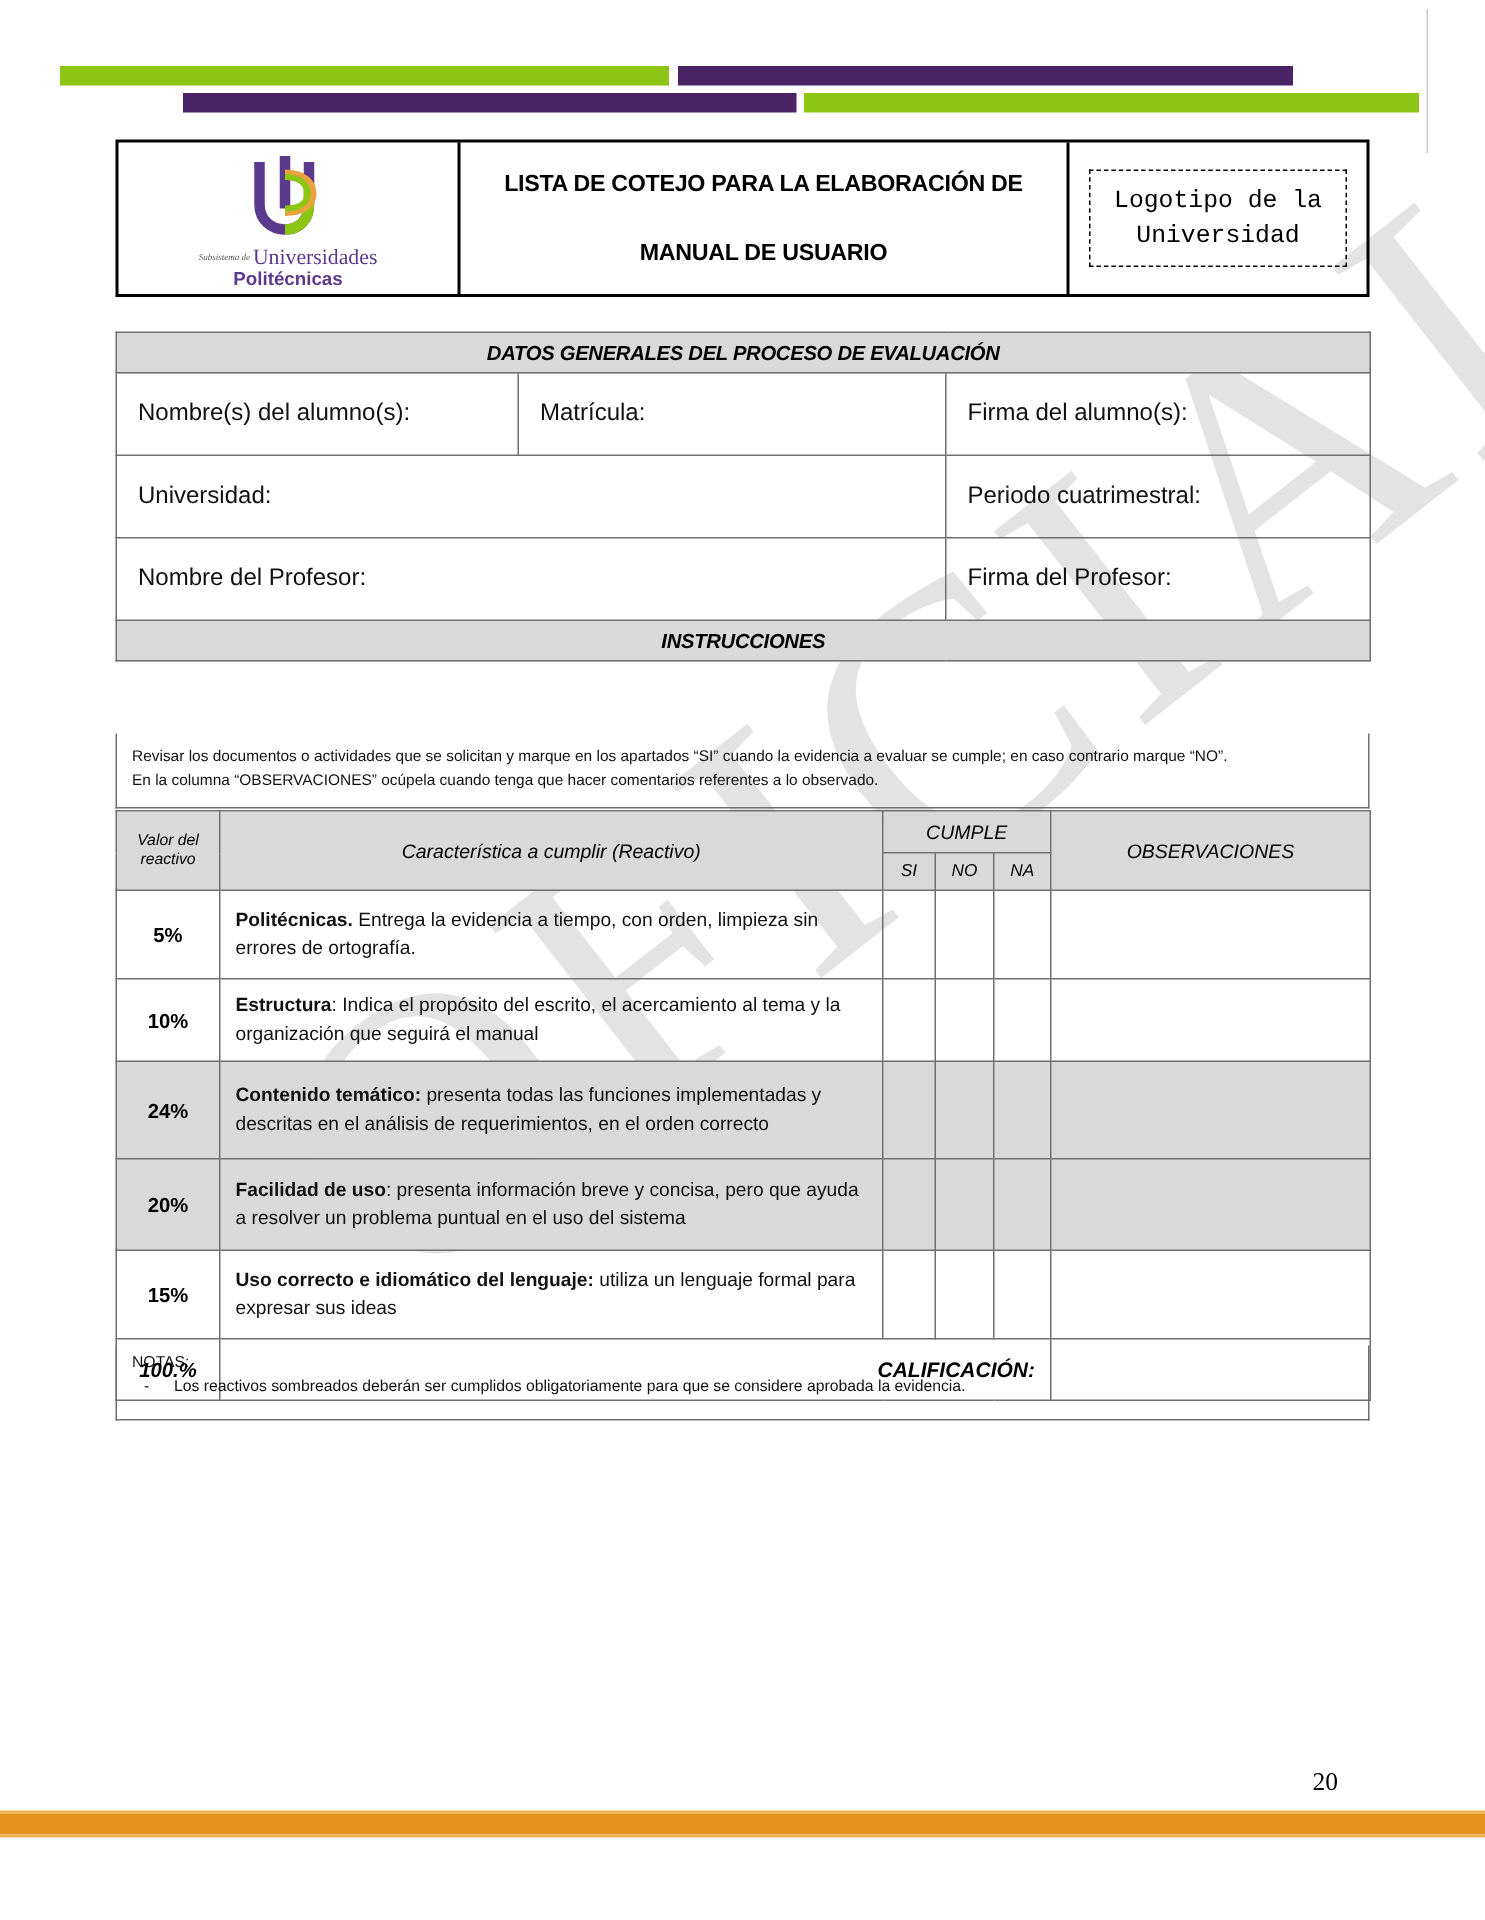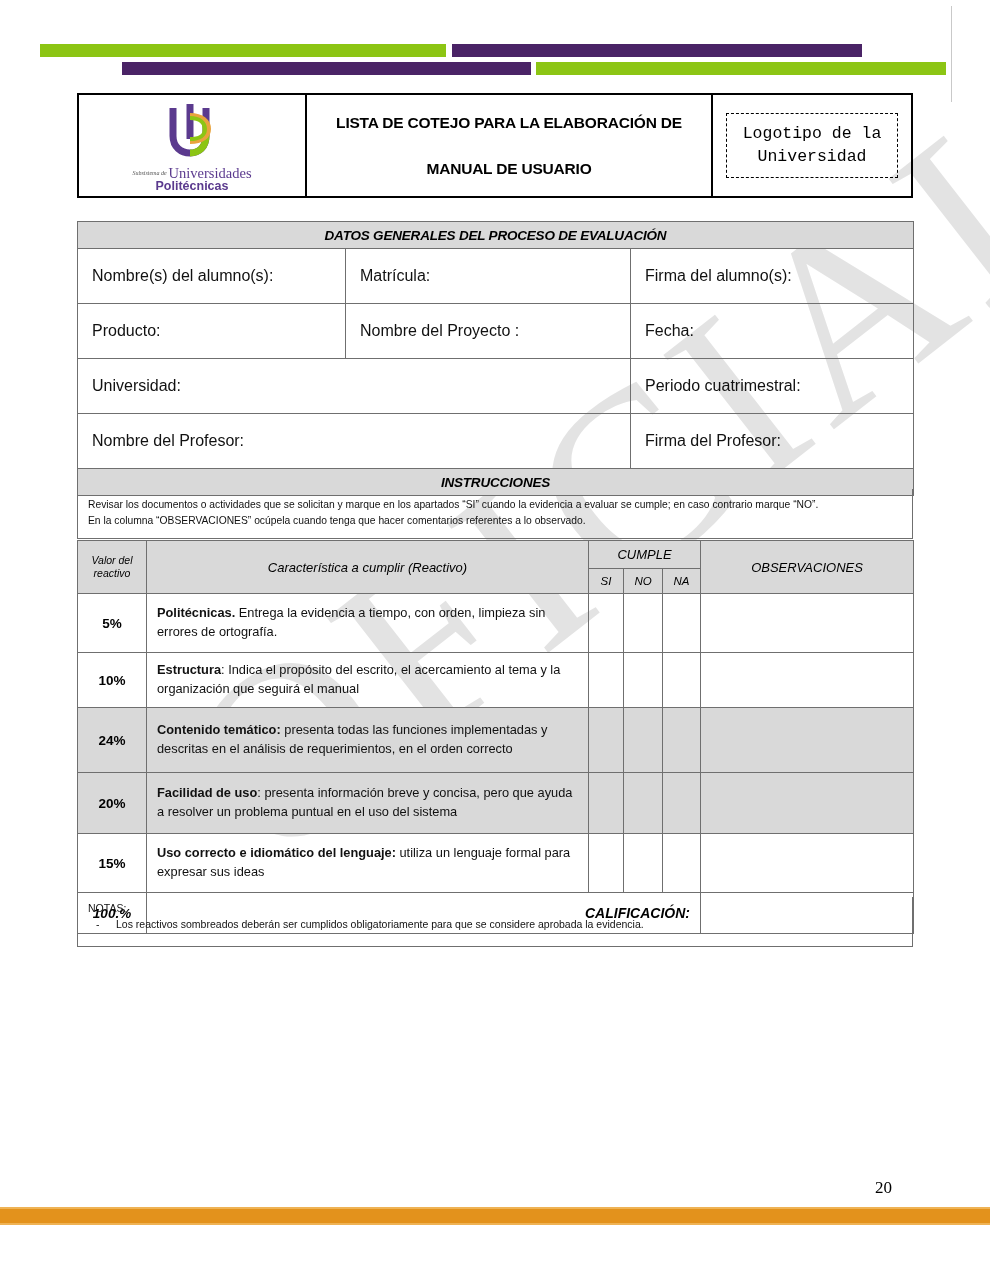--- a/index.html
+++ b/index.html
@@ -336,25 +336,20 @@
     <tbody>
       <tr>
         <td class="band" colspan="3">DATOS GENERALES DEL PROCESO DE EVALUACIÓN</td>
       </tr>
       <tr>
         <td class="field-cell">Nombre(s) del alumno(s):</td>
         <td class="field-cell">Matrícula:</td>
         <td class="field-cell">Firma del alumno(s):</td>
       </tr>
       <tr>
-        <td class="field-cell">Producto:</td>
-        <td class="field-cell">Nombre del Proyecto :</td>
-        <td class="field-cell">Fecha:</td>
-      </tr>
-      <tr>
         <td class="field-cell" colspan="2">Universidad:</td>
         <td class="field-cell">Periodo cuatrimestral:</td>
       </tr>
       <tr>
         <td class="field-cell" colspan="2">Nombre del Profesor:</td>
         <td class="field-cell">Firma del Profesor:</td>
       </tr>
       <tr>
         <td class="band" colspan="3">INSTRUCCIONES</td>
       </tr>

